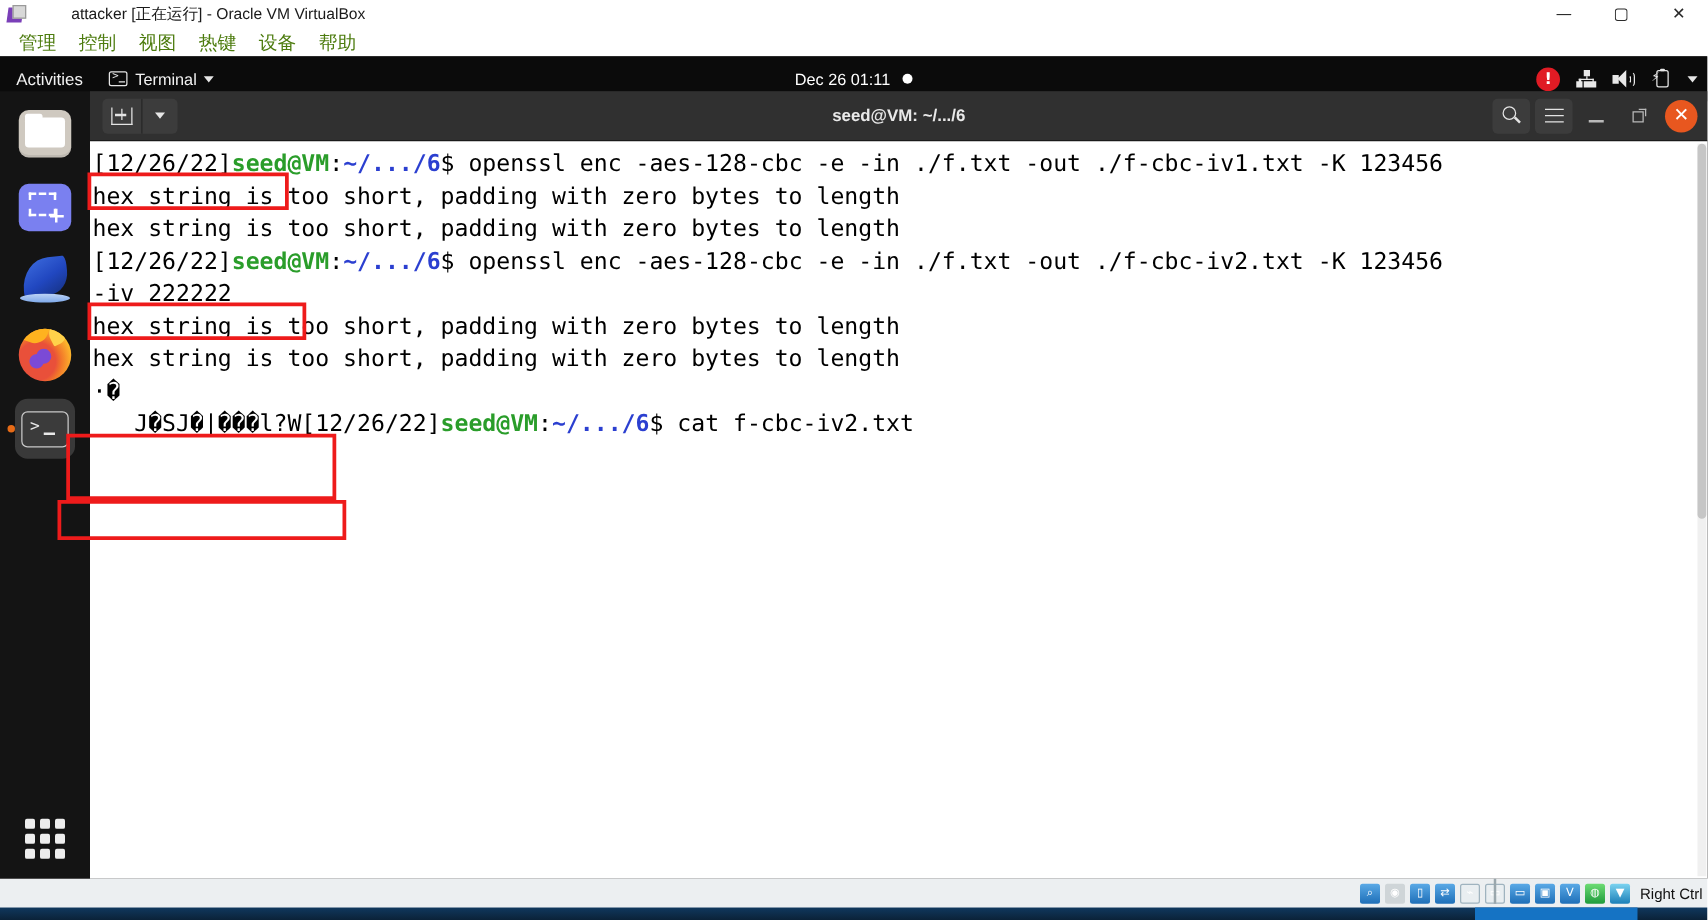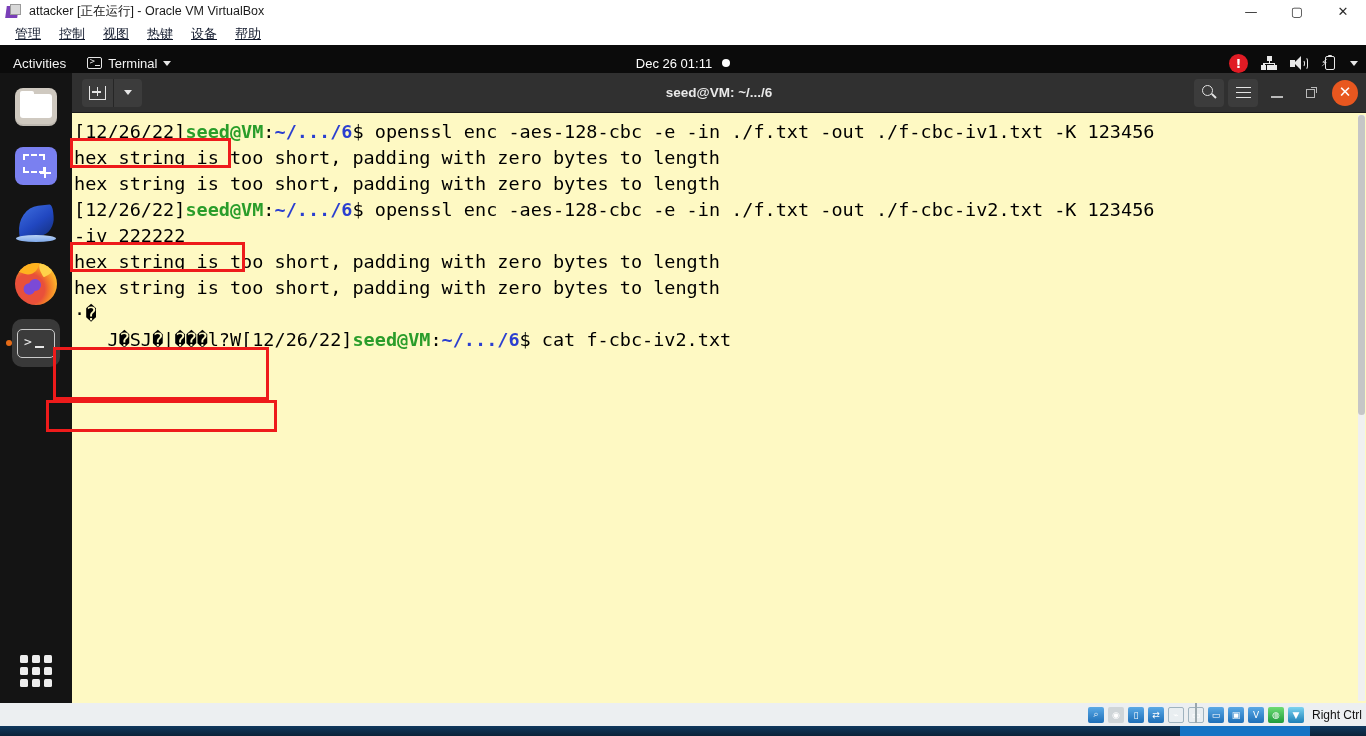--- a/index.html
+++ b/index.html
@@ -8,21 +8,21 @@
     overflow: hidden;
     background: #ffffff;
     font-family: "Liberation Sans", sans-serif;
   }
   #root { position: relative; width: 1366px; height: 736px; }
 
   
   .vbox-titlebar {
     position: absolute; left: 0; top: 0; width: 1366px; height: 23px;
     background: #ffffff;
-    display: flex; align-items: center;
+    display: flex; align-items: center; gap: 28px;
   }
   .vbox-title-icon {
     width: 16px; height: 16px; margin-left: 6px; margin-right: 7px;
     position: relative; flex: 0 0 auto;
   }
   .vbox-title-icon .sq1 {
     position: absolute; left: 0; top: 2px; width: 12px; height: 12px;
     background: #7a3fb8; transform: skewX(-8deg);
   }
   .vbox-title-icon .sq2 {
@@ -40,23 +40,22 @@
   .vbox-wincontrols .wc {
     width: 46px; height: 23px; display: flex; align-items: center; justify-content: center;
     color: #2b2b2b; font-size: 13px; font-family: "DejaVu Sans", sans-serif;
   }
   .vbox-menubar {
     position: absolute; left: 0; top: 23px; width: 1366px; height: 22px;
     background: #ffffff; display: flex; align-items: center;
     padding-left: 6px; gap: 0px;
   }
   .vbox-menubar .mi {
-    font-size: 13px; color: #0f172a; padding: 2px 9px;
+    font-size: 15px; color: #4d7c0f; padding: 2px 9px;
     font-family: "Liberation Sans", sans-serif;
-    text-decoration: underline;
   }
 
   
   .toast {
     position: absolute; left: 897px; top: 3px; width: 242px; height: 38px;
     background: #2c2f33; border-radius: 5px;
     display: flex; align-items: center; z-index: 60;
     box-shadow: 0 1px 4px rgba(0,0,0,.45);
   }
   .toast .mic-wrap {
@@ -331,21 +330,21 @@
   }
   .close-btn {
     width: 26px; height: 26px; border-radius: 50%; background: #e8571f;
     display: flex; align-items: center; justify-content: center;
     color: #ffffff; font-size: 15px; font-family: "DejaVu Sans", sans-serif;
     line-height: 1;
   }
 
   
   .tw-body {
-    position: relative; height: 590px; background: #fef9c3; overflow: hidden;
+    position: relative; height: 590px; background: #ffffff; overflow: hidden;
     padding: 6px 0 0 0;
   }
   .tline {
     font-family: "DejaVu Sans Mono", monospace;
     font-size: 18.5px; line-height: 26px; white-space: pre;
     color: #000000; padding-left: 2px;
   }
   .c-date { color: #000000; }
   .c-user { color: #2a9d2a; font-weight: bold; }
   .c-path { color: #2b3fd0; font-weight: bold; }

